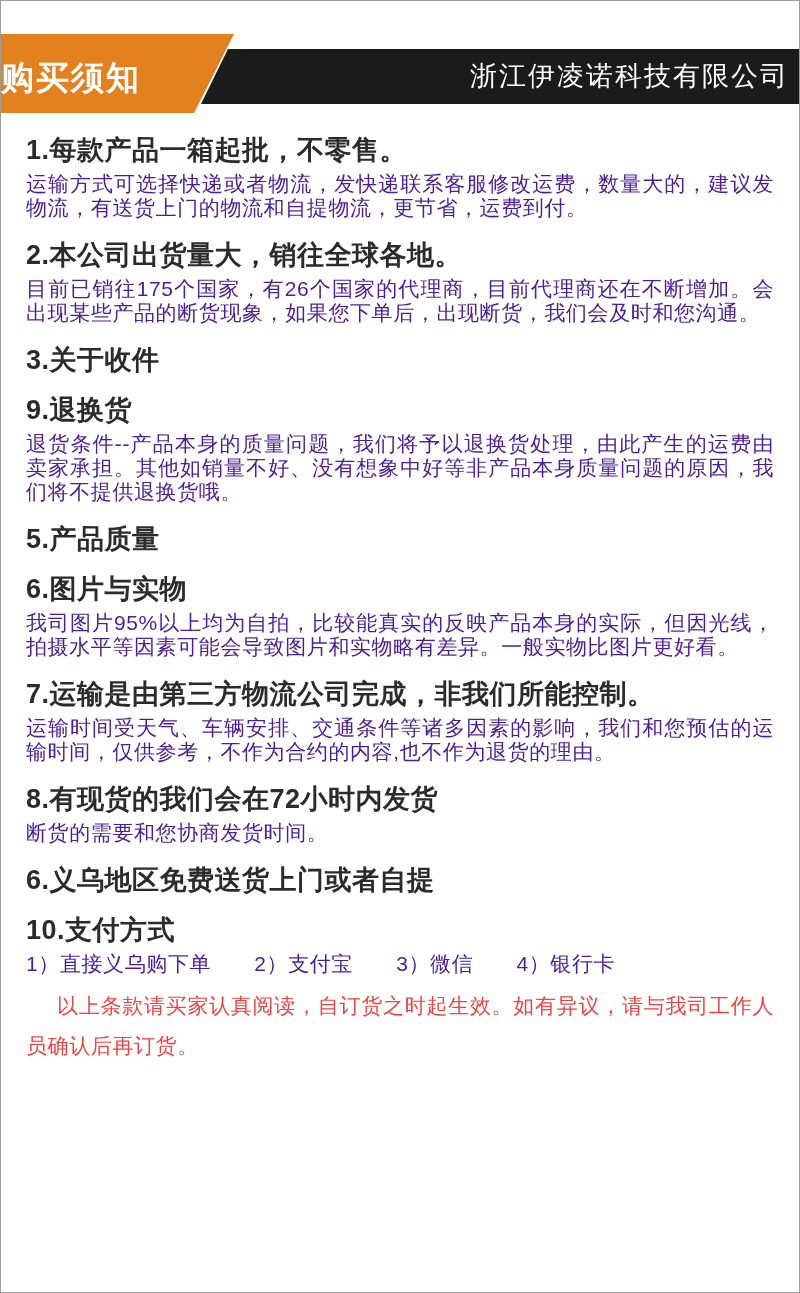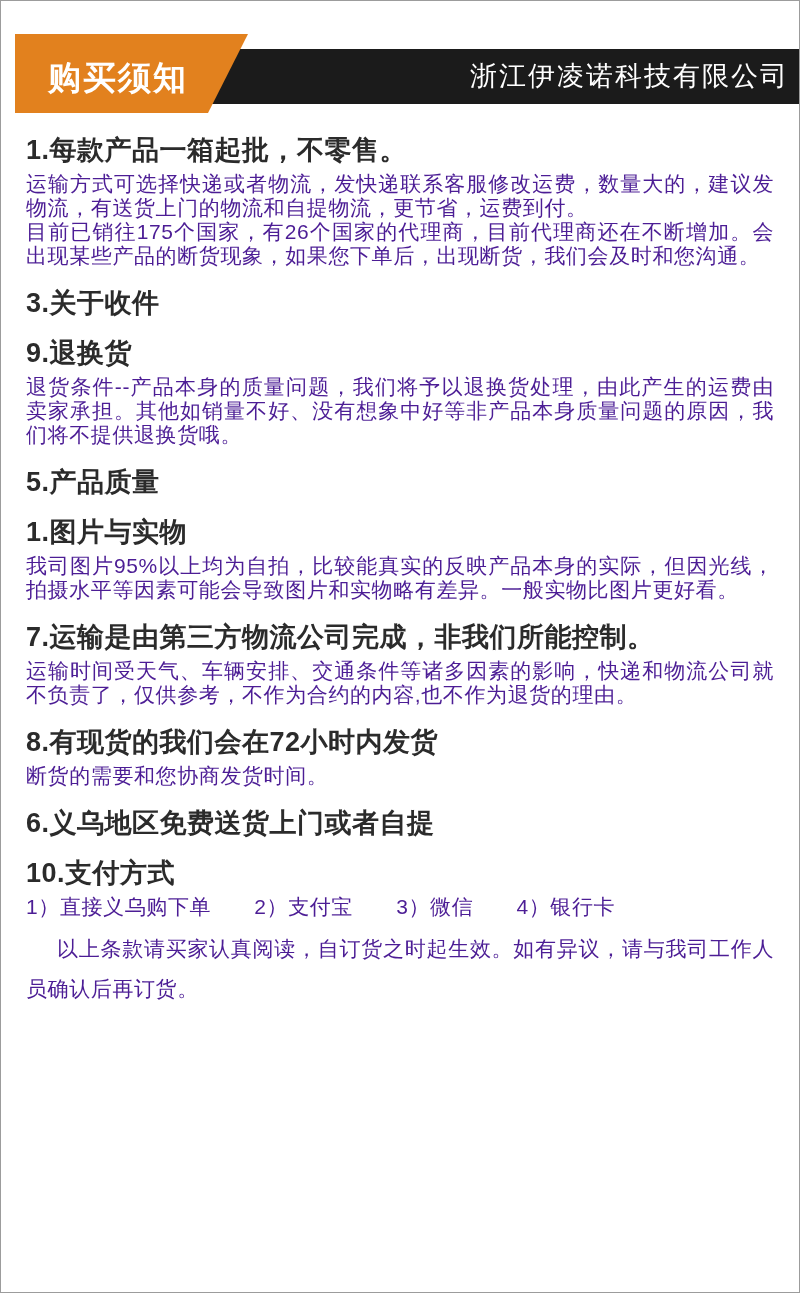--- a/index.html
+++ b/index.html
@@ -32,24 +32,22 @@
     position: absolute;
     top: 33px; left: 0;
     width: 240px; height: 79px;
     background: var(--accent, #e2811e);
     clip-path: polygon(0 0, 233px 0, 193px 100%, 0 100%);
     color: #ffffff;
     font-size: 33px;
     font-weight: bold;
     letter-spacing: 2px;
     line-height: 79px;
-    padding-left: 33px;
     padding-top: 4px;
     box-sizing: border-box;
-    margin-left: 14px;
   }
   
   .content {
     position: absolute;
     top: 112px; left: 0; right: 0;
     padding: 0 25px;
   }
   .sec h2 {
     margin: 20px 0 7px 0;
     font-size: 27px;
@@ -65,21 +63,21 @@
     line-height: 24px;
     color: #4c1d95;
     letter-spacing: 0.6px;
     text-align: justify;
   }
   .sec p:empty { display: none; }
   .footer-note {
     margin: 10px 0 0 0;
     font-size: 21px;
     line-height: 40px;
-    color: #4c1d95;
+    color: #ef4444;
     letter-spacing: 0.6px;
     text-align: justify;
     text-indent: 31px;
   }
 </style>
 </head>
 <body>
 
 <div class="page">
 
@@ -93,44 +91,45 @@
   </header>
 
   <main class="content">
 
     <section class="sec">
       <h2>1.每款产品一箱起批，不零售。</h2>
       <p>运输方式可选择快递或者物流，发快递联系客服修改运费，数量大的，建议发物流，有送货上门的物流和自提物流，更节省，运费到付。</p>
     </section>
 
     <section class="sec">
+      <h2>2.本公司出货量大，销往全球各地。</h2>
       <p>目前已销往175个国家，有26个国家的代理商，目前代理商还在不断增加。会出现某些产品的断货现象，如果您下单后，出现断货，我们会及时和您沟通。</p>
     </section>
 
     <section class="sec">
       <h2>3.关于收件</h2>
     </section>
 
     <section class="sec">
       <h2>9.退换货</h2>
       <p>退货条件--产品本身的质量问题，我们将予以退换货处理，由此产生的运费由卖家承担。其他如销量不好、没有想象中好等非产品本身质量问题的原因，我们将不提供退换货哦。</p>
     </section>
 
     <section class="sec">
       <h2>5.产品质量</h2>
     </section>
 
     <section class="sec">
-      <h2>1.图片与实物</h2>
+      <h2>6.图片与实物</h2>
       <p>我司图片95%以上均为自拍，比较能真实的反映产品本身的实际，但因光线，拍摄水平等因素可能会导致图片和实物略有差异。一般实物比图片更好看。</p>
     </section>
 
     <section class="sec">
       <h2>7.运输是由第三方物流公司完成，非我们所能控制。</h2>
-      <p>运输时间受天气、车辆安排、交通条件等诸多因素的影响，快递和物流公司就不负责了，仅供参考，不作为合约的内容,也不作为退货的理由。</p>
+      <p>运输时间受天气、车辆安排、交通条件等诸多因素的影响，我们和您预估的运输时间，仅供参考，不作为合约的内容,也不作为退货的理由。</p>
     </section>
 
     <section class="sec">
       <h2>8.有现货的我们会在72小时内发货</h2>
       <p>断货的需要和您协商发货时间。</p>
     </section>
 
     <section class="sec">
       <h2>6.义乌地区免费送货上门或者自提</h2>
 

